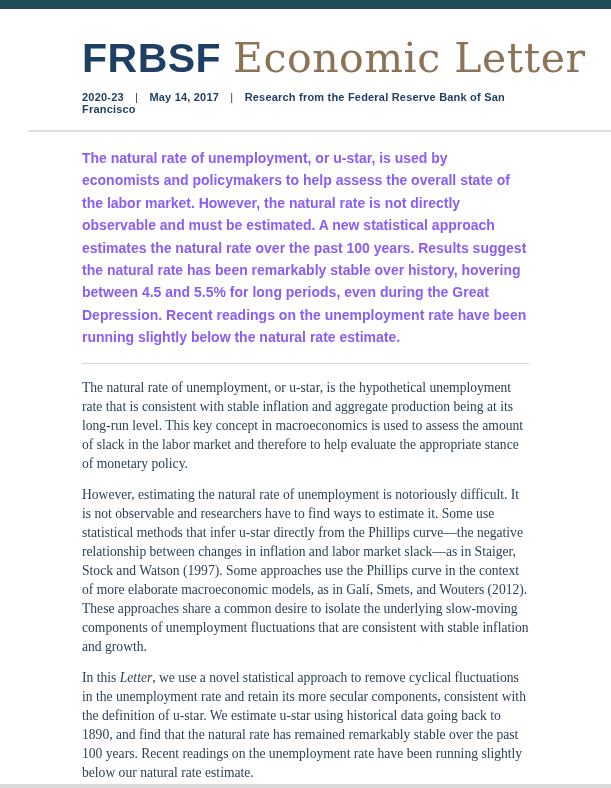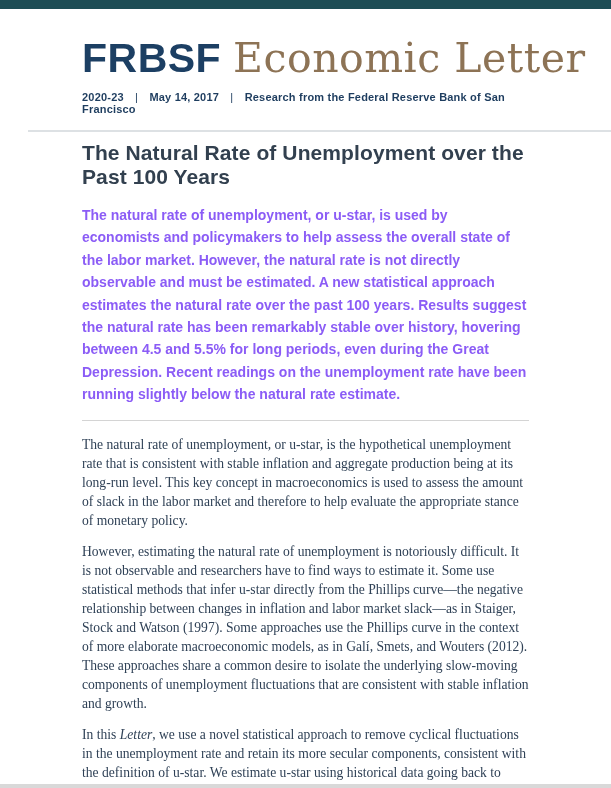--- a/index.html
+++ b/index.html
@@ -127,21 +127,20 @@
     <div class="meta-line">
       <span>2020-23</span>
       <span class="sep">|</span>
       <span>May 14, 2017</span>
       <span class="sep">|</span>
       <span>Research from the Federal Reserve Bank of San Francisco</span>
     </div>
 
     <div class="title-rule"></div>
 
-    <h1 class="article-title">The Natural Rate of Unemployment over the Past 100 Years</h1>
 
 
     <div class="abstract">The natural rate of unemployment, or u-star, is used by economists and policymakers to help assess the overall state of the labor market. However, the natural rate is not directly observable and must be estimated. A new statistical approach estimates the natural rate over the past 100 years. Results suggest the natural rate has been remarkably stable over history, hovering between 4.5 and 5.5% for long periods, even during the Great Depression. Recent readings on the unemployment rate have been running slightly below the natural rate estimate.</div>
 
     <hr class="section-divider">
 
     <div class="body-copy">
 
       <p class="first">The natural rate of unemployment, or u-star, is the hypothetical unemployment rate that is consistent with stable inflation and aggregate production being at its long-run level. This key concept in macroeconomics is used to assess the amount of slack in the labor market and therefore to help evaluate the appropriate stance of monetary policy.</p>
 

